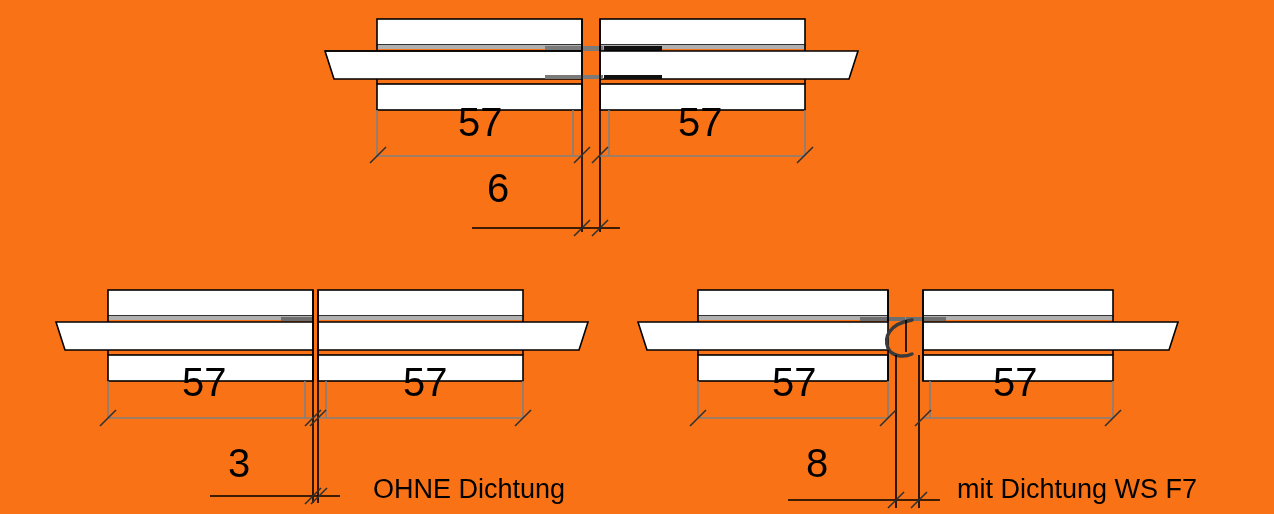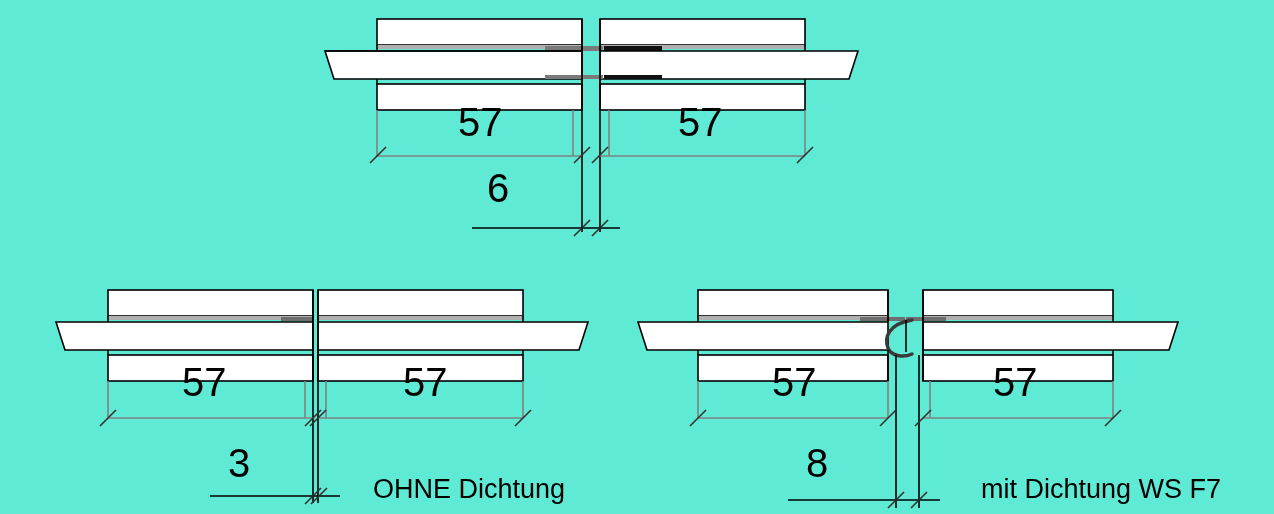--- a/index.html
+++ b/index.html
@@ -10,21 +10,21 @@
   body {
     width: 1274px;
     height: 514px;
     font-family: "Liberation Sans", sans-serif;
     overflow: hidden;
   }
   #canvas {
     position: relative;
     width: 1274px;
     height: 514px;
-    background: #5eead4;
+    background: #f97316;
   }
   .detail-svg {
     position: absolute;
     top: 0;
     left: 0;
     width: 1274px;
     height: 514px;
   }
   .label {
     position: absolute;
@@ -36,21 +36,21 @@
   }
   .dim-text {
     position: absolute;
     font-family: "Liberation Sans", sans-serif;
     font-size: 40px;
     color: #000000;
     white-space: nowrap;
   }
   #label-f1 { left: 664px; top: 174px; }
   #label-ohne { left: 373px; top: 474px; text-align: center; }
-  #label-f7 { left: 957px; top: 474px; margin-left: 24px; }
+  #label-f7 { left: 957px; top: 474px; }
   #dim-top-left  { left: 458px; top: 100px; }
   #dim-top-right { left: 678px; top: 100px; }
   #dim-top-mid   { left: 487px; top: 166px; }
   #dim-bl-left   { left: 182px; top: 360px; }
   #dim-bl-right  { left: 403px; top: 360px; }
   #dim-bl-mid    { left: 228px; top: 441px; }
   #dim-br-left   { left: 772px; top: 360px; }
   #dim-br-right  { left: 993px; top: 360px; }
   #dim-br-mid    { left: 806px; top: 441px; }
 </style>

